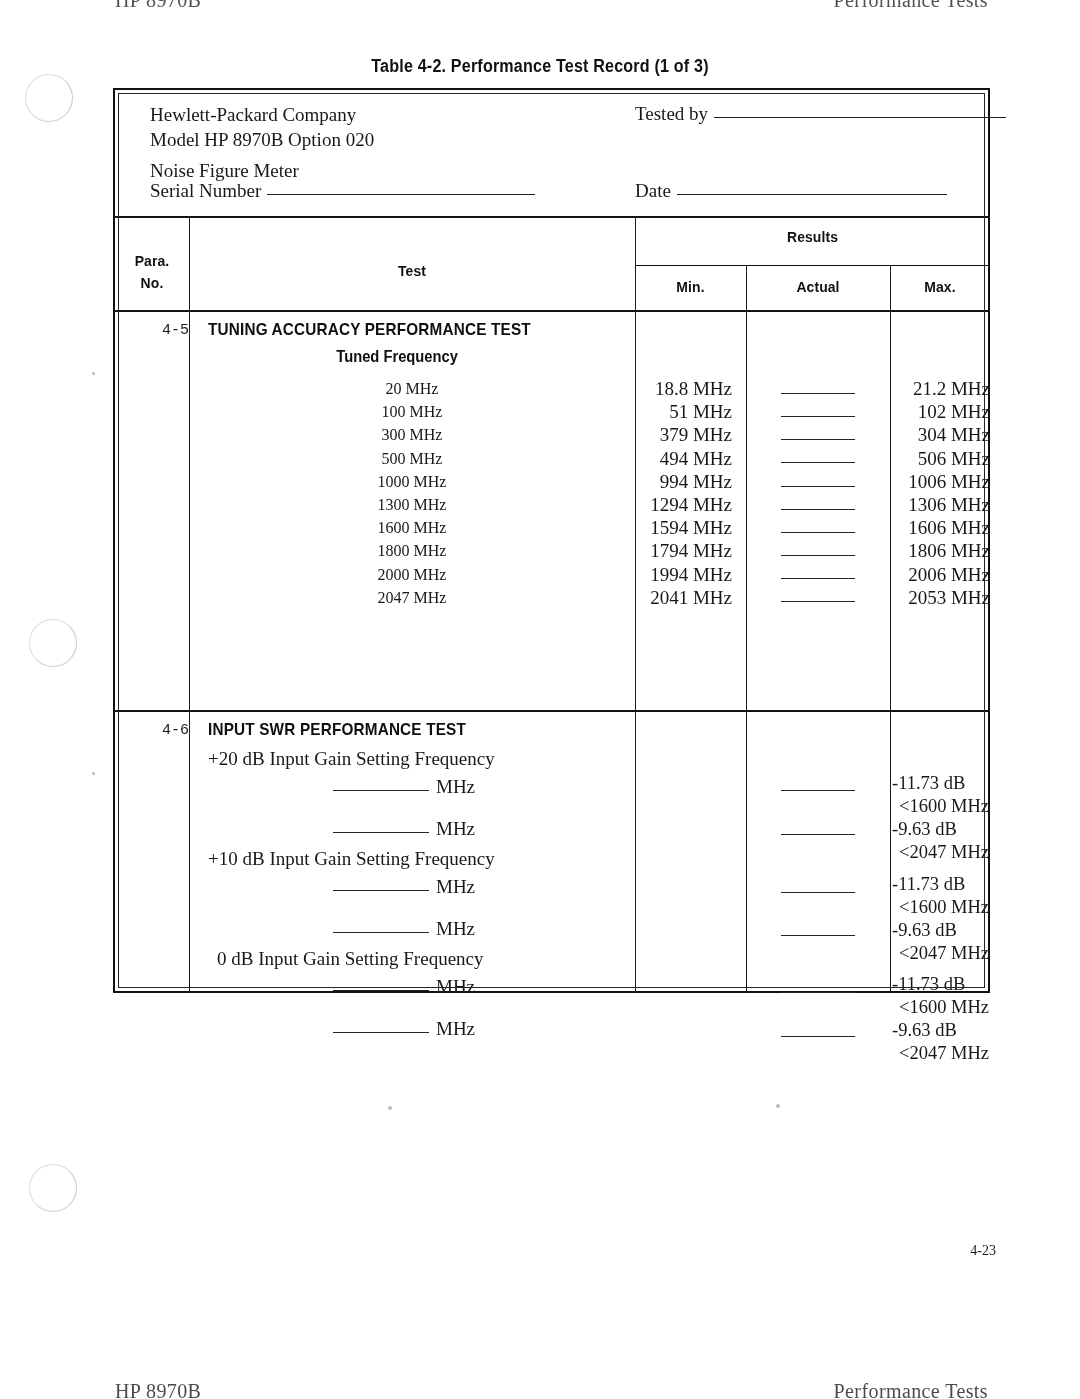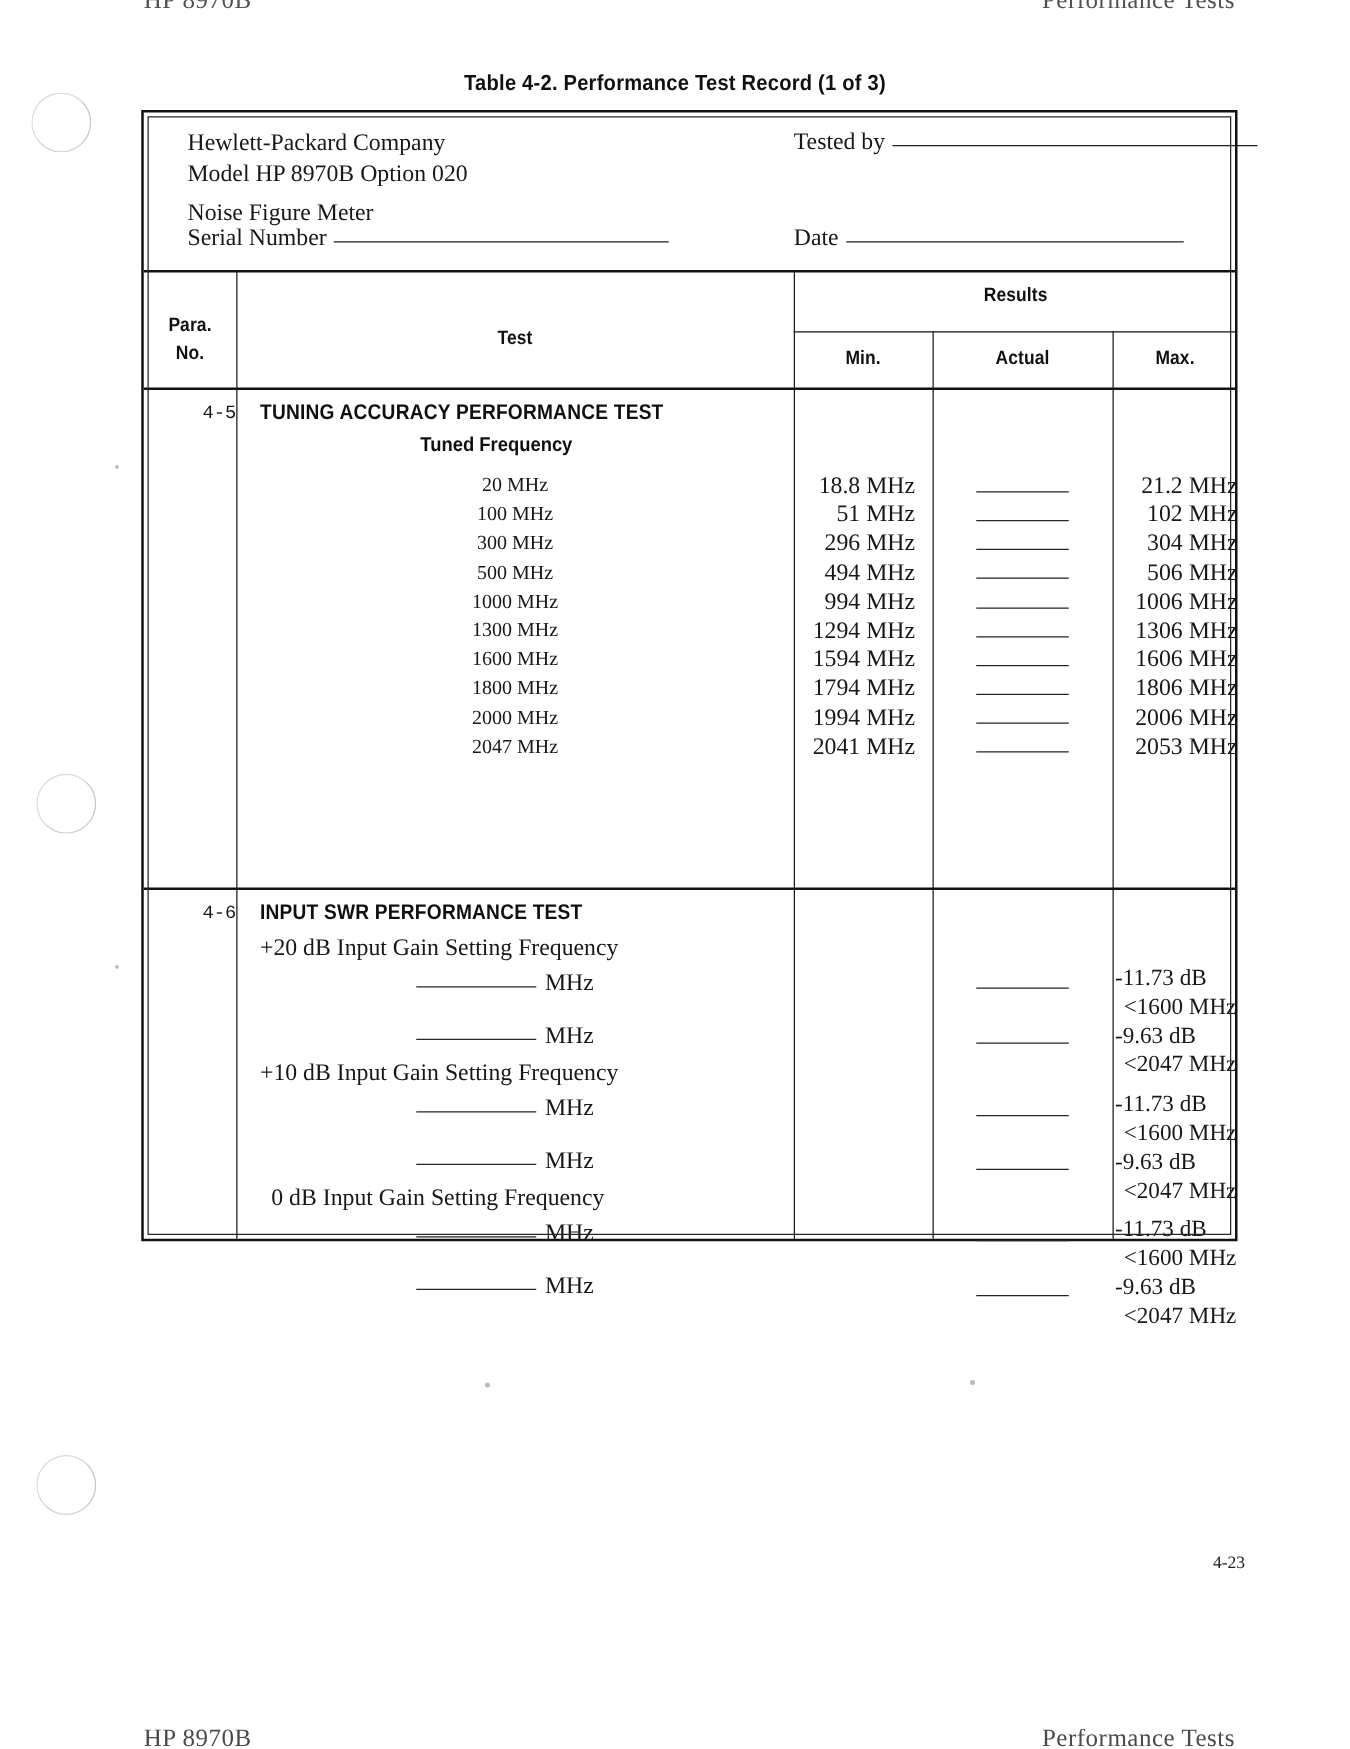--- a/index.html
+++ b/index.html
@@ -339,21 +339,21 @@
         <div class="row">1300 MHz</div>
         <div class="row">1600 MHz</div>
         <div class="row">1800 MHz</div>
         <div class="row">2000 MHz</div>
         <div class="row">2047 MHz</div>
       </div>
 
       <div class="min-col" style="top:67px;">
         <div class="row">18.8 MHz</div>
         <div class="row">51 MHz</div>
-        <div class="row">296 MHz</div>
+        <div class="row">379 MHz</div>
         <div class="row">494 MHz</div>
         <div class="row">994 MHz</div>
         <div class="row">1294 MHz</div>
         <div class="row">1594 MHz</div>
         <div class="row">1794 MHz</div>
         <div class="row">1994 MHz</div>
         <div class="row">2041 MHz</div>
       </div>
 
       <div class="blank-line" style="left:666px; width:74px; top:83px;"></div>

